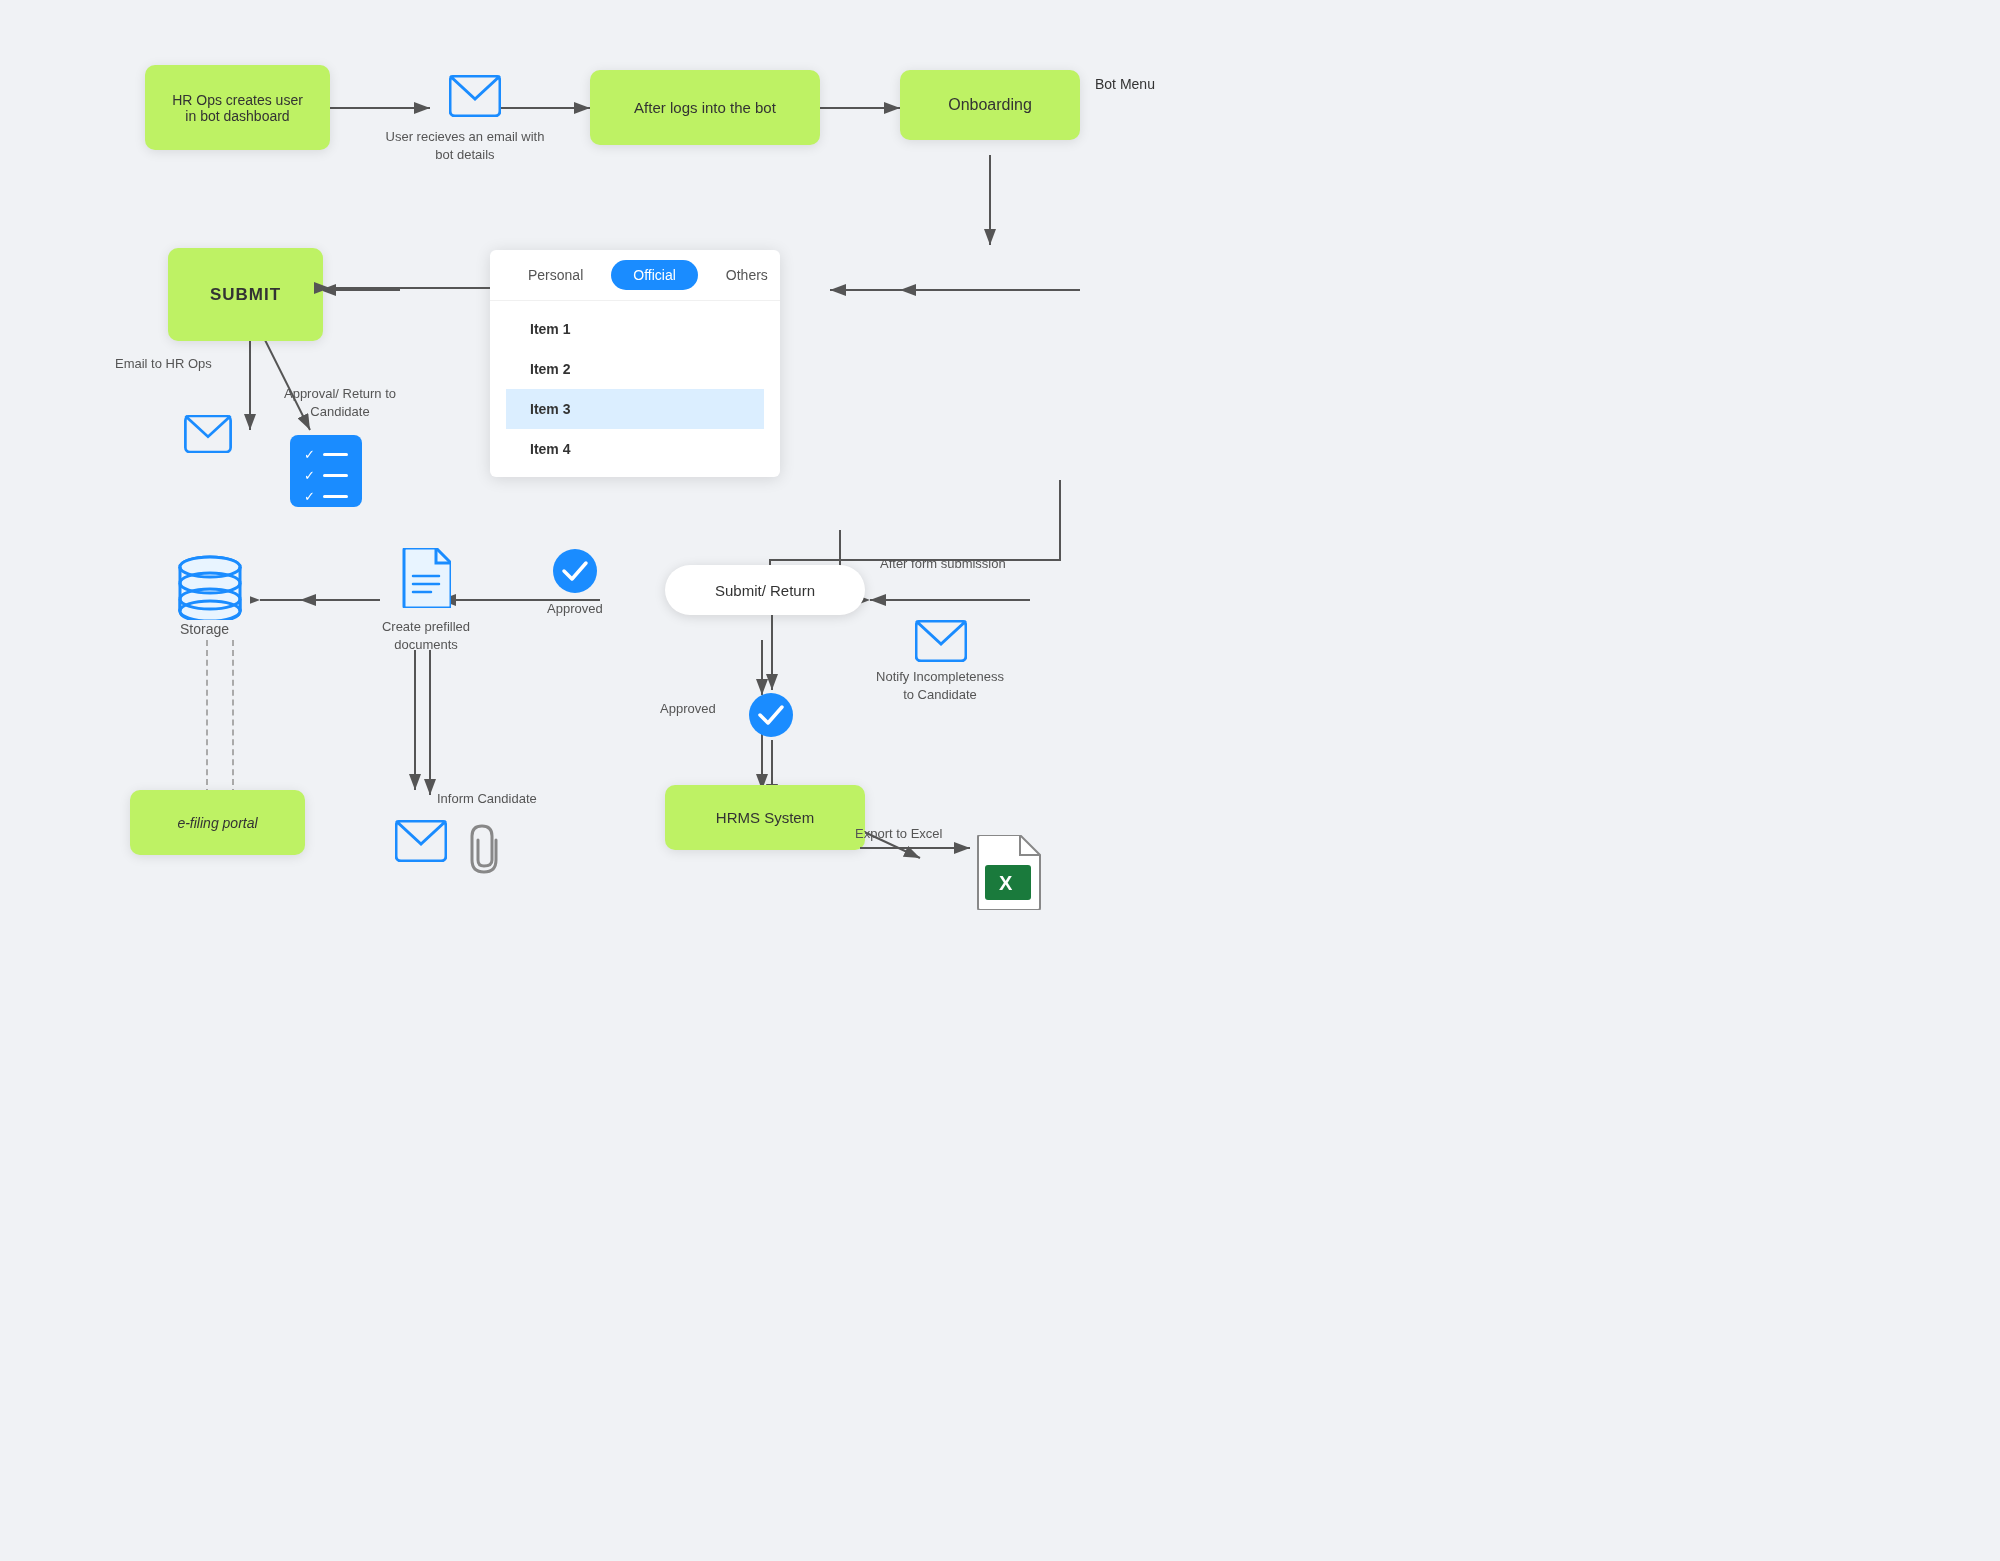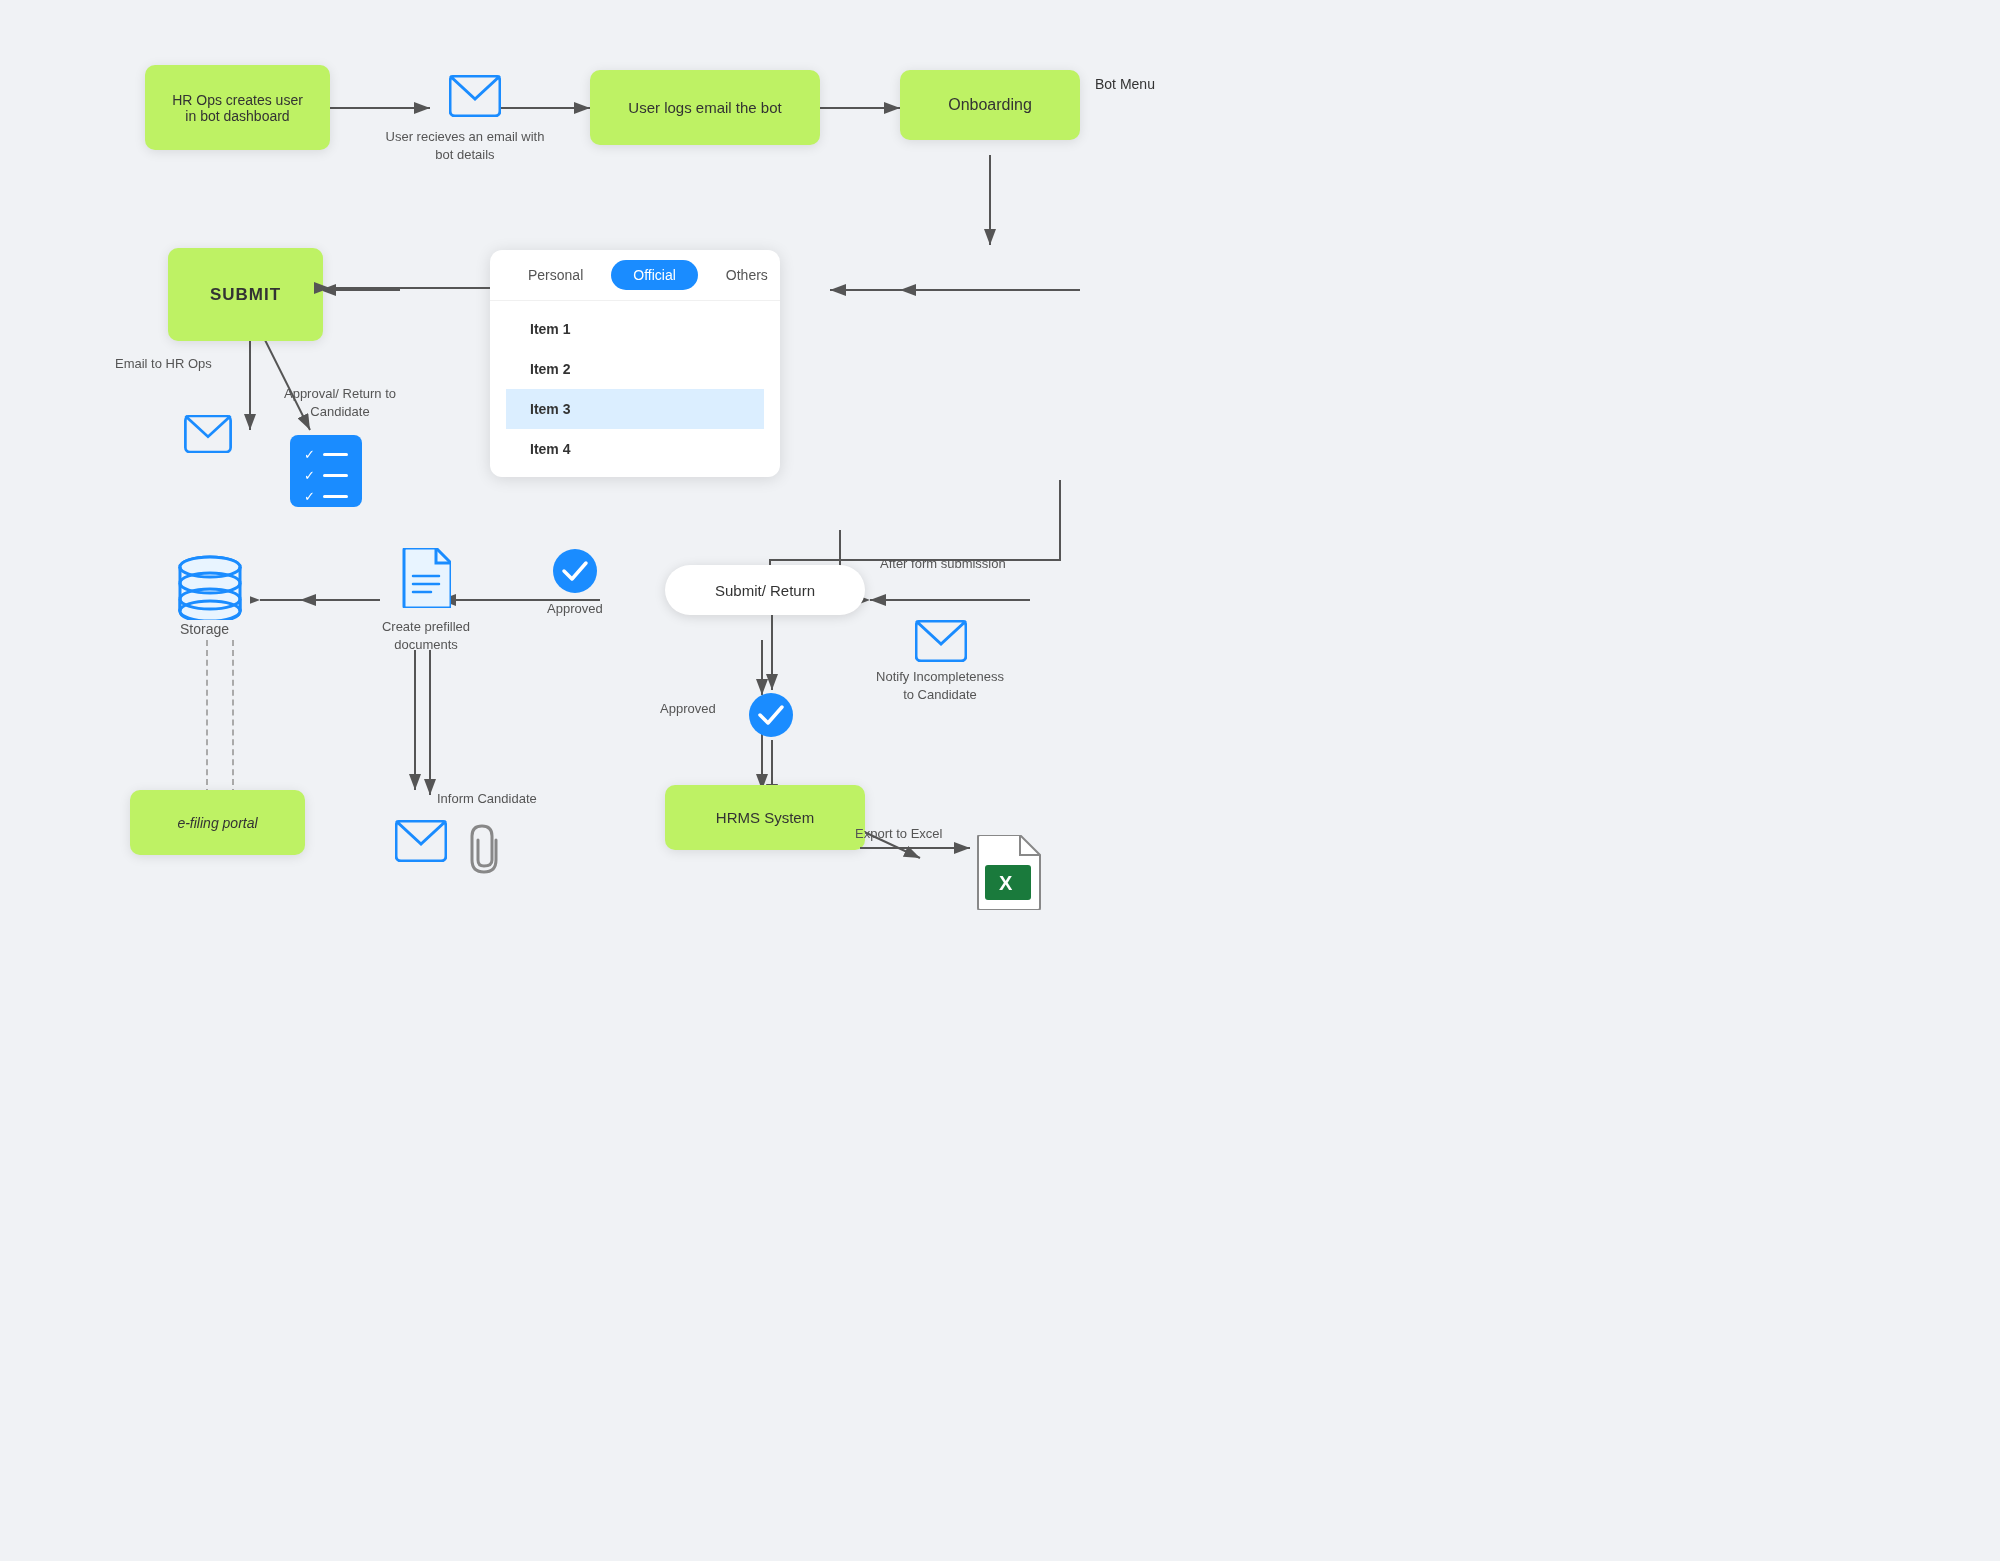--- a/index.html
+++ b/index.html
@@ -231,32 +231,32 @@
   <div class="email-icon" style="left:445px;top:75px;width:60px;">
     <svg width="52" height="42" viewBox="0 0 52 42">
       <rect x="1" y="1" width="50" height="40" rx="5" fill="none" stroke="#1a8cff" stroke-width="3"></rect>
       <polyline points="1,1 26,24 51,1" fill="none" stroke="#1a8cff" stroke-width="3"></polyline>
     </svg>
   </div>
   <div class="label" style="left:375px;top:128px;width:180px;">User recieves an email
 with bot details</div>
 
   <div class="box" style="left:590px;top:70px;width:230px;height:75px;font-size:15px;">
-    <span>User logs email the bot</span>
+    <span>After logs into the bot</span>
   </div>
 
   <div class="box" style="left:900px;top:70px;width:180px;height:70px;font-size:16px;">
     <span>Onboarding</span>
   </div>
 
   <div class="label" style="left:1095px;top:75px;font-size:14px;font-weight:500;color:#333;">Bot
 Menu</div>
 
 
-  <div class="tabs-widget" style="left:490px;top:250px;width:290px;">
+  <div class="tabs-widget" style="left:490px;top:250px;width:290px;border-radius:6px;">
     <div class="tabs-bar">
       <button class="tab-btn">Personal</button>
       <button class="tab-btn active">Official</button>
       <button class="tab-btn">Others</button>
     </div>
     <div class="dropdown-list">
       <div class="dropdown-item">Item 1</div>
       <div class="dropdown-item">Item 2</div>
       <div class="dropdown-item selected">Item 3</div>
       <div class="dropdown-item">Item 4</div>

